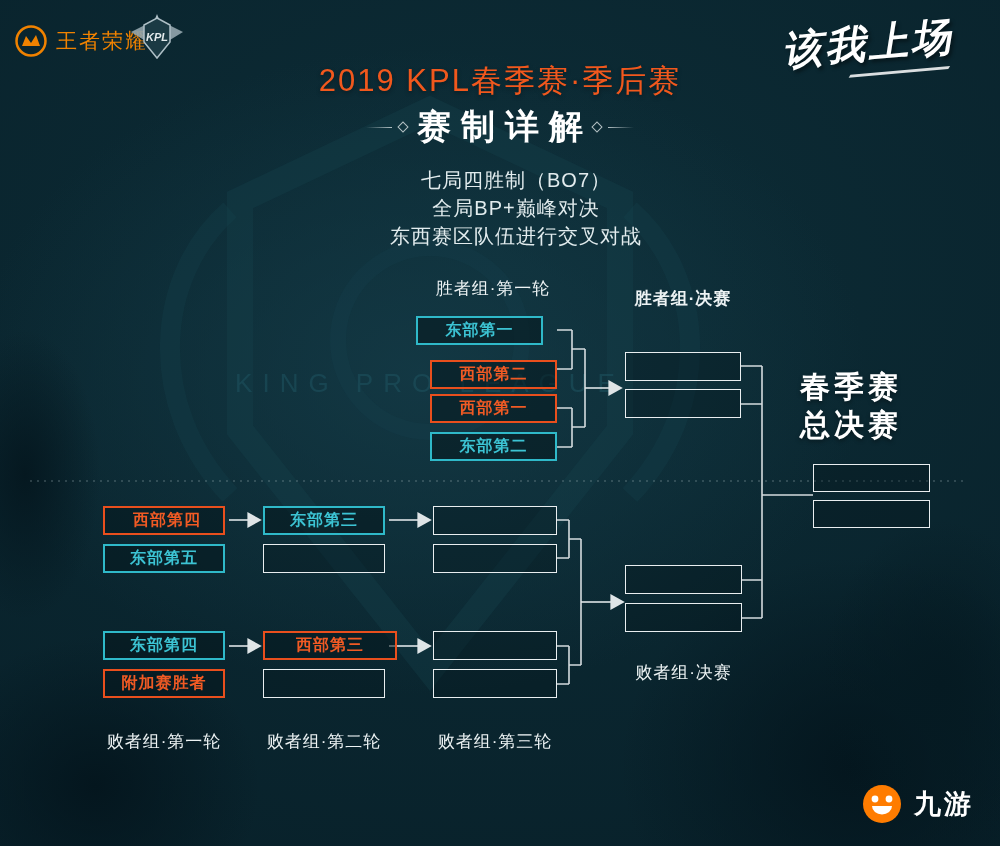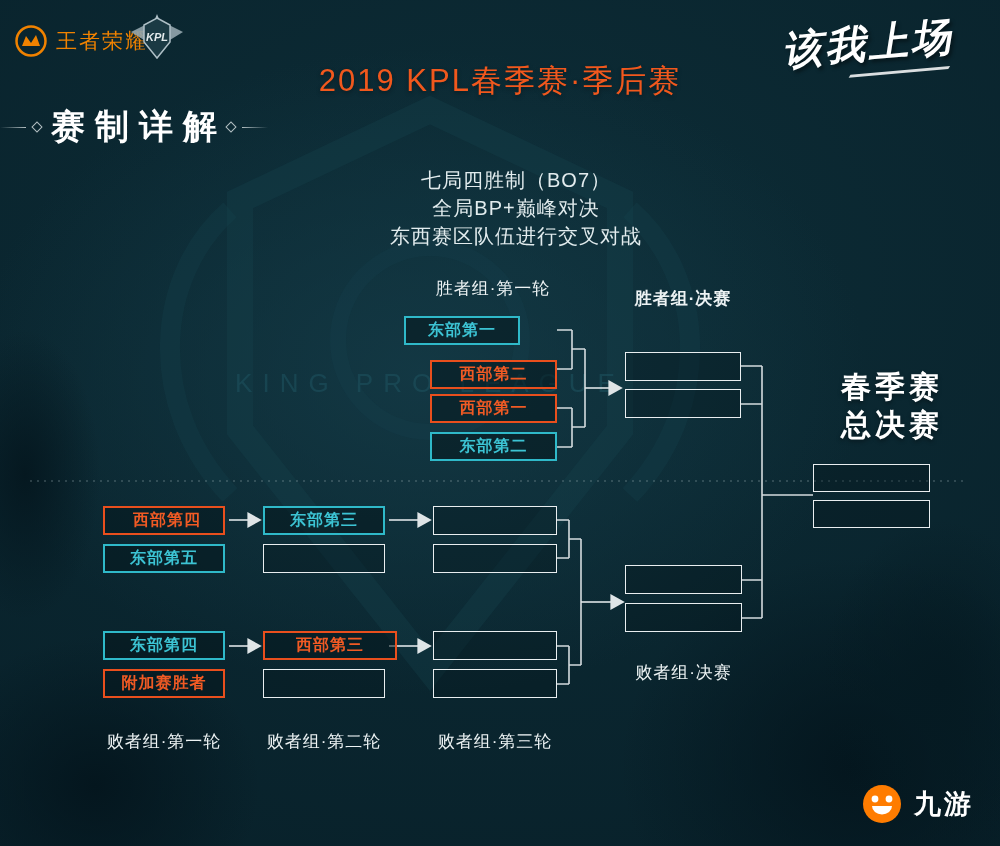--- a/index.html
+++ b/index.html
@@ -27,40 +27,40 @@
   .kpl-badge { position:absolute; left:128px; top:14px; }
   .slogan { position:absolute; right:46px; top:16px; font-size:40px; font-weight:bold; font-style:italic;
             color:#ffffff; transform:rotate(-5deg); letter-spacing:3px; text-shadow:2px 3px 4px rgba(0,0,0,.45); }
   .slogan::after { content:""; display:block; width:58%; height:3px; margin:2px 0 0 38%;
                    background:#fff; transform:skewX(-35deg); opacity:.85; }
 
   .title { position:absolute; top:60px; left:0; width:100%; text-align:center;
            font-size:31px; font-weight:normal; color:#f1581d; letter-spacing:2px;
            text-shadow:0 2px 4px rgba(0,0,0,.35); }
   .subtitle-row { position:absolute; top:104px; left:0; width:100%;
-                  display:flex; align-items:center; }
+                  display:flex; justify-content:center; align-items:center; }
   .subtitle { font-size:34px; font-weight:bold; color:#ffffff; letter-spacing:10px; text-indent:10px; }
   .orn { display:flex; align-items:center; gap:7px; opacity:.85; }
   .orn .wing { width:26px; height:1px; background:linear-gradient(to right, rgba(207,217,219,0), #cfd9db); }
   .orn.right .wing { background:linear-gradient(to left, rgba(207,217,219,0), #cfd9db); }
   .orn .dia { width:8px; height:8px; border:1px solid #cfd9db; transform:rotate(45deg); }
 
   .rules { position:absolute; top:166px; left:0; width:100%; text-align:center;
            font-size:20px; line-height:28px; color:#e2ecee; letter-spacing:1px;padding-left:32px; }
 
   
   .tbox { position:absolute; height:29px; display:flex; align-items:center; justify-content:center;
           font-size:16px; font-weight:bold; letter-spacing:1px; background:rgba(5,23,30,.55); }
   .tbox.east { border:2px solid #2fb9c9; color:#3cc3d3; }
   .tbox.west { border:2px solid #e94f1d; color:#f05a24; }
   .tbox.slot { border:1.5px solid #e9eef0; background:rgba(5,23,30,.35); }
 
   .lbl { position:absolute; font-size:17px; color:#edf3f4; text-align:center; letter-spacing:1px; }
 
-  .gf-title { position:absolute; left:800px; top:368px; width:143px; text-align:right;
+  .gf-title { position:absolute; left:800px; top:368px; width:143px; text-align:left;
               font-size:30px; font-weight:bold; letter-spacing:4px; line-height:38px; color:#ffffff;
               text-shadow:0 2px 4px rgba(0,0,0,.4); }
 
   .connectors { position:absolute; left:0; top:0; pointer-events:none; }
 
   
   .site { position:absolute; right:26px; top:783px; display:flex; align-items:center; gap:11px; }
   .site-text { font-size:27px; font-weight:bold; color:#ffffff; letter-spacing:3px; }
 </style>
 </head>
@@ -146,21 +146,21 @@
   <div class="lbl" style="left:625px;top:661px;width:117px;">败者组·决赛</div>
   <div class="lbl" style="left:84px;top:730px;width:160px;">败者组·第一轮</div>
   <div class="lbl" style="left:244px;top:730px;width:160px;">败者组·第二轮</div>
   <div class="lbl" style="left:415px;top:730px;width:160px;">败者组·第三轮</div>
 
   <div class="gf-title">
     <div>春季赛</div>
     <div>总决赛</div>
   </div>
 
-  <div class="tbox east" style="left:404px;top:316px;width:116px;">东部第一</div>
+  <div class="tbox east" style="left:416px;top:316px;width:127px;">东部第一</div>
   <div class="tbox west" style="left:430px;top:360px;width:127px;">西部第二</div>
   <div class="tbox west" style="left:430px;top:394px;width:127px;">西部第一</div>
   <div class="tbox east" style="left:430px;top:432px;width:127px;">东部第二</div>
 
   <div class="tbox slot" style="left:625px;top:352px;width:116px;"></div>
   <div class="tbox slot" style="left:625px;top:389px;width:116px;"></div>
 
   <div class="tbox slot" style="left:813px;top:464px;width:117px;height:28px;"></div>
   <div class="tbox slot" style="left:813px;top:500px;width:117px;height:28px;"></div>
 

